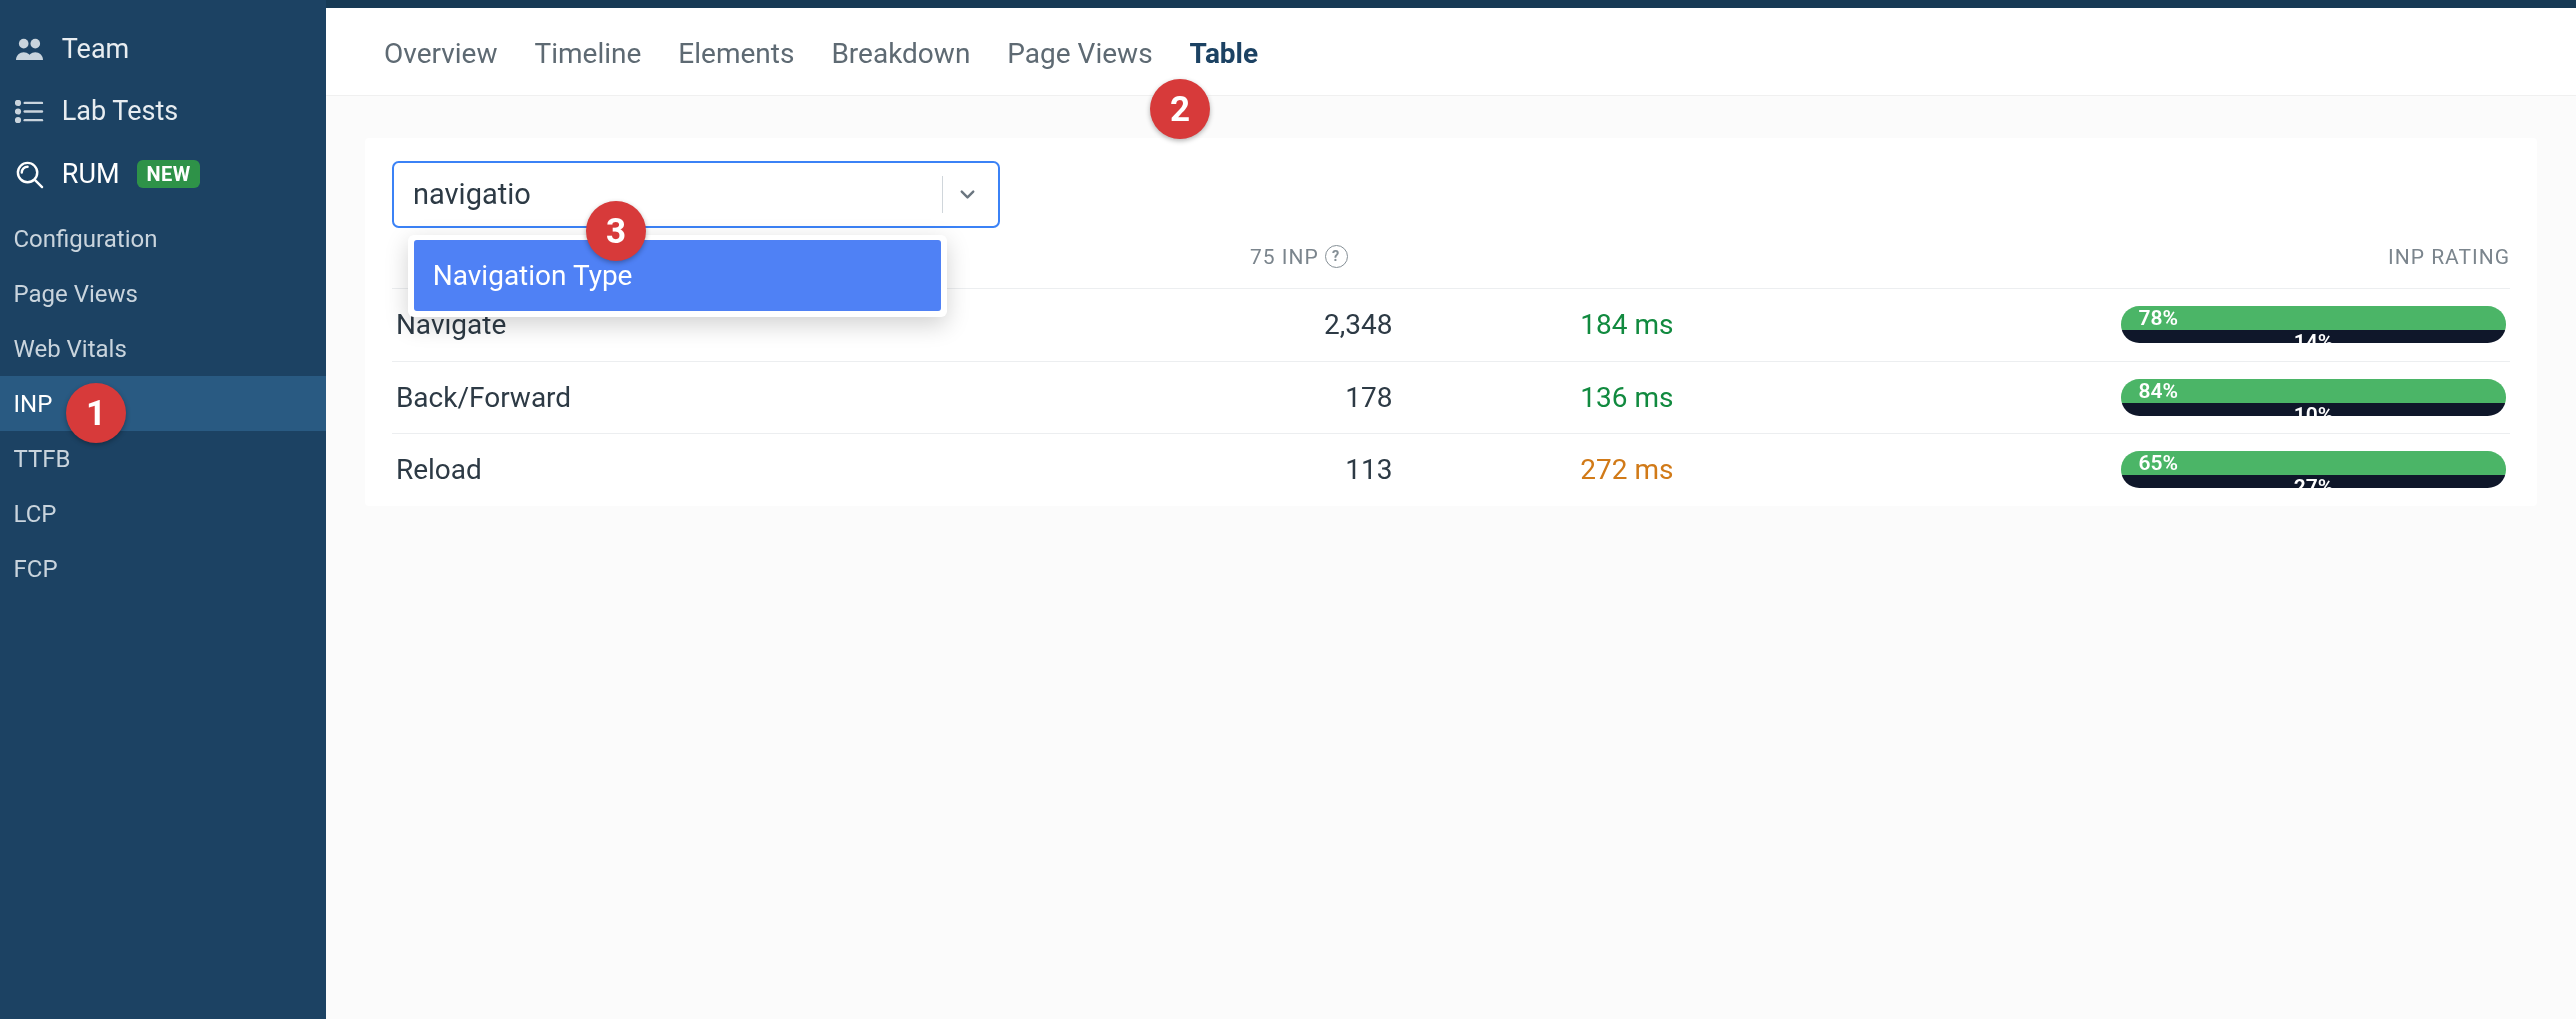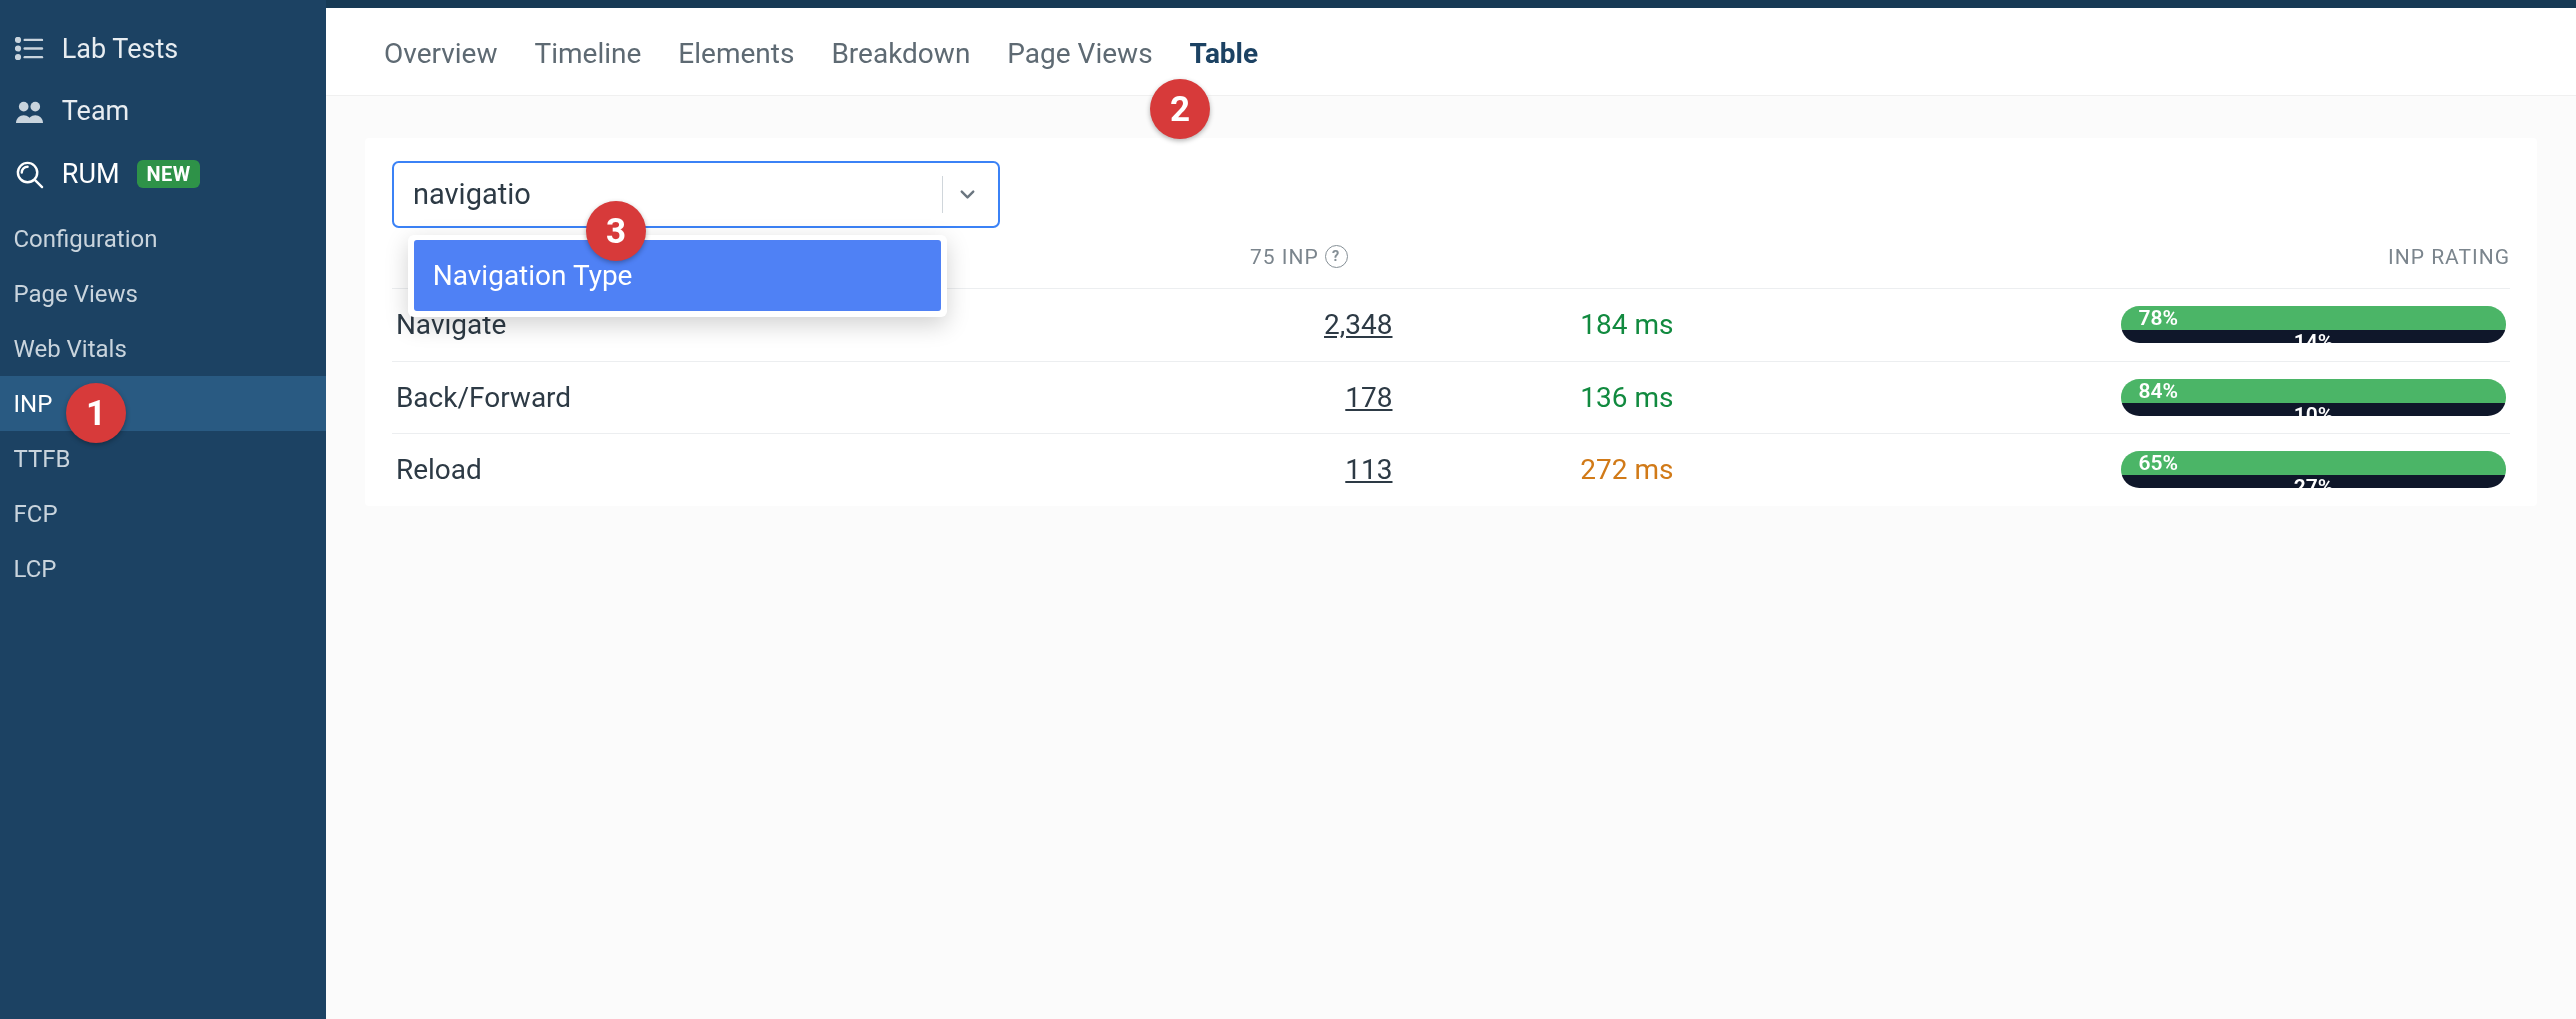--- a/index.html
+++ b/index.html
@@ -163,21 +163,21 @@
     
     .data-row {
       display: flex;
       align-items: center;
       padding: 17.3px 3.9px;
       border-top: 1px solid #eceef0;
       font-size: 28px;
       gap: 21px;
     }
     .cell-name { flex: 0 0 385px; color: #2d3a45; }
-    .cell-pv { width: 164px; text-align: right; color: #2d3a45; margin-left: auto; text-decoration: underline; }
+    .cell-pv { width: 164px; text-align: right; color: #2d3a45; margin-left: auto; }
     .cell-p75 { width: 212px; text-align: right; margin-left: 48px; }
     .cell-p75.good { color: #118a3f; }
     .cell-p75.ni { color: #d17a18; }
     .cell-rating { width: 385px; margin-left: auto; }
     .rating-bar {
       display: flex; width: 100%; height: 37px; border-radius: 18.3px; overflow: hidden;
       font-size: 21px; font-weight: 600; color: #fff; flex-direction: column;
     }
     .seg { display: flex; align-items: center; justify-content: center; }
     .seg.good { background: #4bb567; justify-content: flex-start; padding-left: 17.3px; }
@@ -197,65 +197,65 @@
       align-items: center;
       justify-content: center;
       z-index: 50;
       box-shadow: 0 1.9px 5.8px rgba(0,0,0,0.3);
     }
   </style>
 </head>
 <body>
 
 <div class="sidebar">
+  <div class="sidebar-main-item">
+    <span class="icon">
+      <svg width="31" height="27" viewBox="0 0 32 28" fill="#c9d4dd">
+          <circle cx="10" cy="9" r="5"></circle>
+          <circle cx="22" cy="9" r="5"></circle>
+          <path d="M2 26c0-5 4-8 8-8s8 3 8 8z"></path>
+          <path d="M14 26c0-5 4-8 8-8s8 3 8 8z"></path>
+        </svg>
+    </span>
+    <span class="label">Team</span>
+  </div>
   <div class="sidebar-main-item">
     <span class="icon">
       <svg width="29" height="23" viewBox="0 0 30 24">
           <g stroke="#c9d4dd" stroke-width="2.5" fill="none" stroke-linecap="round">
             <circle cx="3" cy="3" r="2" fill="#c9d4dd"></circle>
             <line x1="10" y1="3" x2="28" y2="3"></line>
             <circle cx="3" cy="12" r="2" fill="#c9d4dd"></circle>
             <line x1="10" y1="12" x2="28" y2="12"></line>
             <circle cx="3" cy="21" r="2" fill="#c9d4dd"></circle>
             <line x1="10" y1="21" x2="28" y2="21"></line>
           </g>
         </svg>
     </span>
     <span class="label">Lab Tests</span>
   </div>
-  <div class="sidebar-main-item">
-    <span class="icon">
-      <svg width="31" height="27" viewBox="0 0 32 28" fill="#c9d4dd">
-          <circle cx="10" cy="9" r="5"></circle>
-          <circle cx="22" cy="9" r="5"></circle>
-          <path d="M2 26c0-5 4-8 8-8s8 3 8 8z"></path>
-          <path d="M14 26c0-5 4-8 8-8s8 3 8 8z"></path>
-        </svg>
-    </span>
-    <span class="label">Team</span>
-  </div>
   <div class="sidebar-main-item rum">
     <span class="icon">
       <svg width="29" height="29" viewBox="0 0 30 30" fill="none" stroke="#fff" stroke-width="2.5">
           <circle cx="13" cy="13" r="10"></circle>
           <path d="M13 7a6 6 0 0 0-6 6" stroke-linecap="round"></path>
           <line x1="21" y1="21" x2="28" y2="28" stroke-linecap="round"></line>
         </svg>
     </span>
     <span class="label">RUM</span>
     <span class="badge-new">NEW</span>
   </div>
   <div class="sidebar-sub">
     <div class="sidebar-sub-item">Configuration</div>
     <div class="sidebar-sub-item">Page Views</div>
     <div class="sidebar-sub-item">Web Vitals</div>
     <div class="sidebar-sub-item active">INP</div>
     <div class="sidebar-sub-item">TTFB</div>
+    <div class="sidebar-sub-item">LCP</div>
     <div class="sidebar-sub-item">FCP</div>
-    <div class="sidebar-sub-item">LCP</div>
   </div>
 </div>
 
 <div class="main">
   <div class="topbar"></div>
   <div class="tabs">
     <div class="tab">Overview</div>
     <div class="tab">Timeline</div>
     <div class="tab">Elements</div>
     <div class="tab">Breakdown</div>

